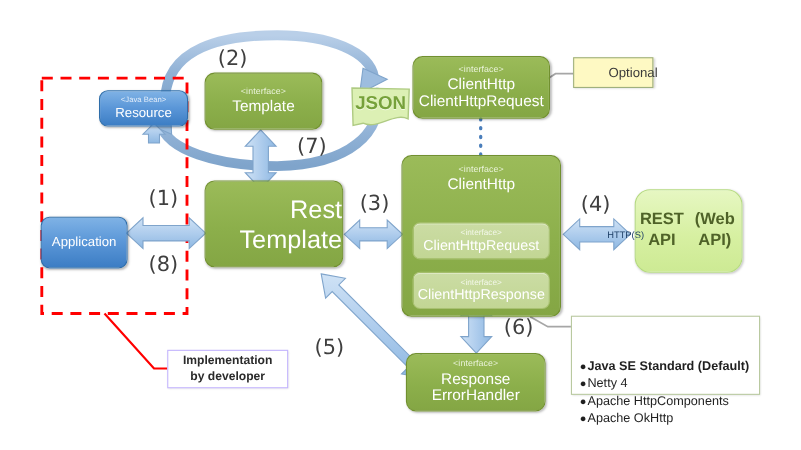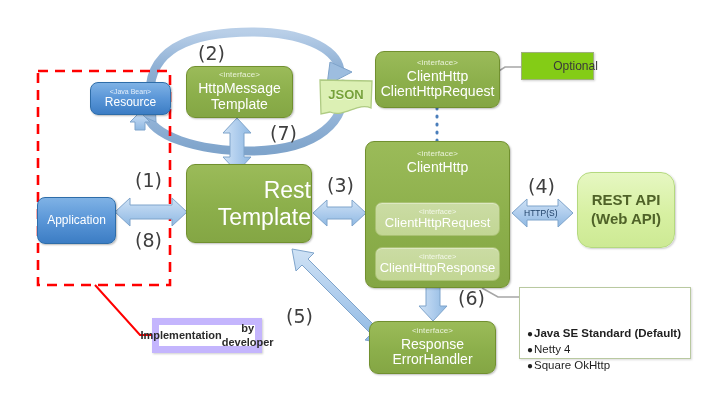--- a/index.html
+++ b/index.html
@@ -45,62 +45,62 @@
   }
   .bbox .iface{font-size:7px;color:#e3eefb;}
   .bbox .ttl{font-size:12px;color:#ffffff;}
 
   
   .palebox{
     background:linear-gradient(180deg,#E6F7C2 0%,#D7F0A2 55%,#CDEA94 100%);
     border:1px solid #B4D97F;border-radius:14px;
     box-shadow:1px 1px 2px rgba(0,0,0,.2);
     color:#4F6228;font-weight:bold;font-size:15px;text-align:center;
-    display:flex;flex-direction:column;align-items:center;justify-content:center;
+    display:flex;flex-direction:row;align-items:center;justify-content:center;
     line-height:1.25;
   }
 
   
   .callout{
-    background:#84cc16;border:1px solid #9fb07e;
+    background:#fef9c3;border:1px solid #9fb07e;
     box-shadow:1px 1px 2px rgba(0,0,0,.18);
     color:#3a3a3a;font-size:12px;
     display:flex;align-items:center;justify-content:center;padding-left:36px;
   }
   .redcallout{
-    background:#ffffff;border:7px solid #c4b5fd;
+    background:#ffffff;border:1px solid #c4b5fd;
     color:#2b2b2b;font-size:11px;font-weight:bold;text-align:center;
-    display:flex;flex-direction:row;align-items:center;justify-content:center;
+    display:flex;flex-direction:column;align-items:center;justify-content:center;
     line-height:1.25;box-shadow:1px 1px 2px rgba(0,0,0,.2);
   }
   .listbox{
     background:#ffffff;border:1px solid #b9c9a0;
     box-shadow:1px 1px 2px rgba(0,0,0,.15);
     color:#1f1f1f;font-size:11.5px;line-height:1.38;
     padding:6px 8px 6px 7px;
   }
   .listbox .li{white-space:nowrap;}
   .listbox .li .dot{font-size:10px;margin-right:1px;}
   .listbox .li.bold{font-weight:bold;margin-top:32px;}
 
   
   .jsonflag{
-    color:#76A13A;font-weight:bold;font-size:13px;
+    color:#76A13A;font-weight:bold;font-size:17px;
     display:flex;align-items:center;justify-content:center;
     text-shadow:0 1px 0 rgba(255,255,255,.6);
   }
 
   
   .step{
     position:absolute;color:#3f3f3f;font-size:19px;
     font-family:"DejaVu Sans","Liberation Sans",sans-serif;
     white-space:nowrap;
   }
   .httplbl{
-    position:absolute;color:#1d3f66;font-size:8.5px;white-space:nowrap;
+    position:absolute;color:#1d3f66;font-size:8.5px;white-space:nowrap;margin-left:28px;
   }
   svg{overflow:visible;}
 </style>
 </head>
 <body>
 
 <div id="canvas">
 
   <svg class="abs" style="left:0;top:0;width:728px;height:409px;">
     <defs>
@@ -182,21 +182,20 @@
     <div class="jsonflag abs" style="left:0;top:0;width:56px;height:32px;">JSON</div>
   </div>
 
   <div class="bbox abs" style="left:90px;top:82px;width:81px;height:33px;">
     <div class="iface">&lt;Java Bean&gt;</div>
     <div class="ttl">Resource</div>
   </div>
 
   <div class="gbox abs" style="left:186px;top:66px;width:107px;height:52px;">
     <div class="iface">&lt;interface&gt;</div>
-    <div class="ttl">HttpMessage</div>
     <div class="ttl">Template</div>
   </div>
 
   <div class="gbox abs" style="left:375px;top:51px;width:125px;height:57px;">
     <div class="iface">&lt;interface&gt;</div>
     <div class="ttl">ClientHttp</div>
     <div class="ttl">ClientHttpRequest</div>
   </div>
 
   <div class="callout abs" style="left:521px;top:52px;width:73px;height:28px;">
@@ -235,21 +234,22 @@
 
   <div class="gbox abs" style="left:369px;top:321px;width:127px;height:53px;">
     <div class="iface">&lt;interface&gt;</div>
     <div class="ttl">Response</div>
     <div class="ttl">ErrorHandler</div>
   </div>
 
   <div class="listbox abs" style="left:519px;top:287px;width:172px;height:72px;">
     <div class="li bold"><span class="dot">●</span><span>Java SE Standard (Default)</span></div>
     <div class="li"><span class="dot">●</span><span>Netty 4</span></div>
-    <div class="li"><span class="dot">●</span><span>Square OkHttp</span></div>
+    <div class="li"><span class="dot">●</span><span>Apache HttpComponents</span></div>
+    <div class="li"><span class="dot">●</span><span>Apache OkHttp</span></div>
   </div>
 
   <div class="redcallout abs" style="left:152px;top:318px;width:110px;height:35px;">
     <div>Implementation</div>
     <div>by developer</div>
   </div>
 
   <div class="step" style="left:198px;top:42px;">(2)</div>
   <div class="step" style="left:270px;top:122px;">(7)</div>
   <div class="step" style="left:135px;top:169px;">(1)</div>

